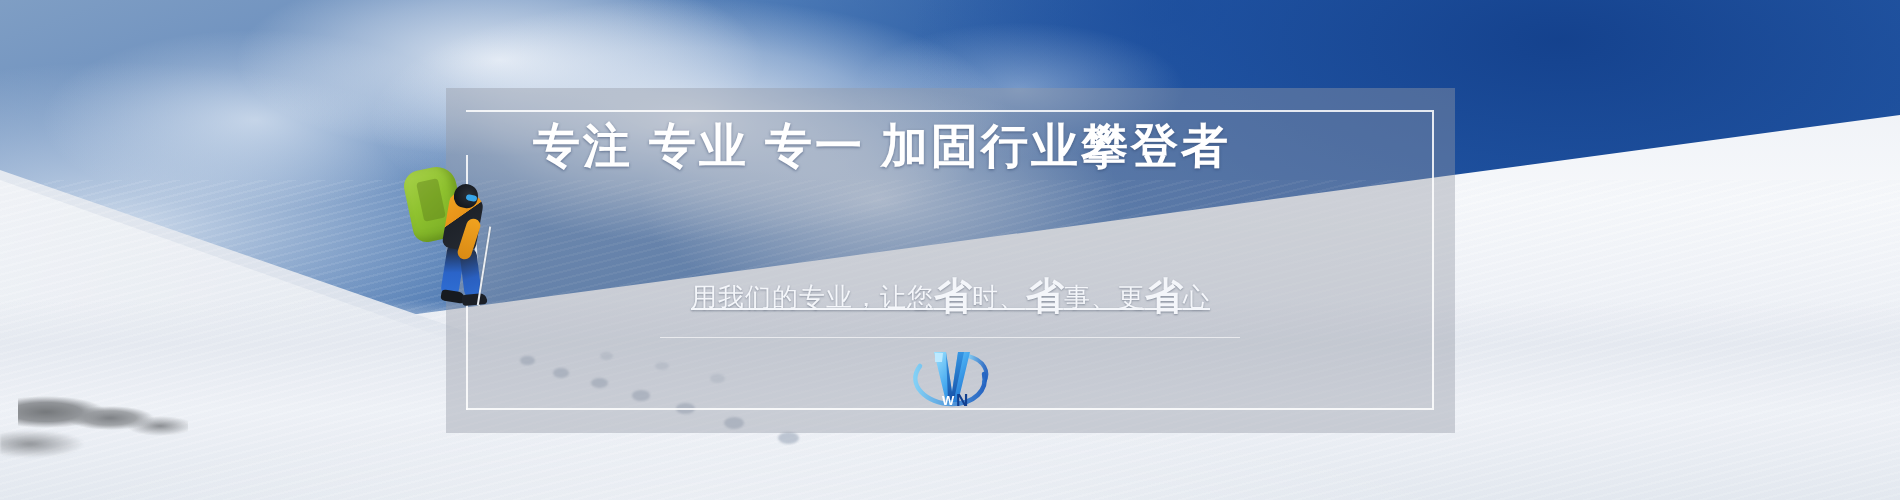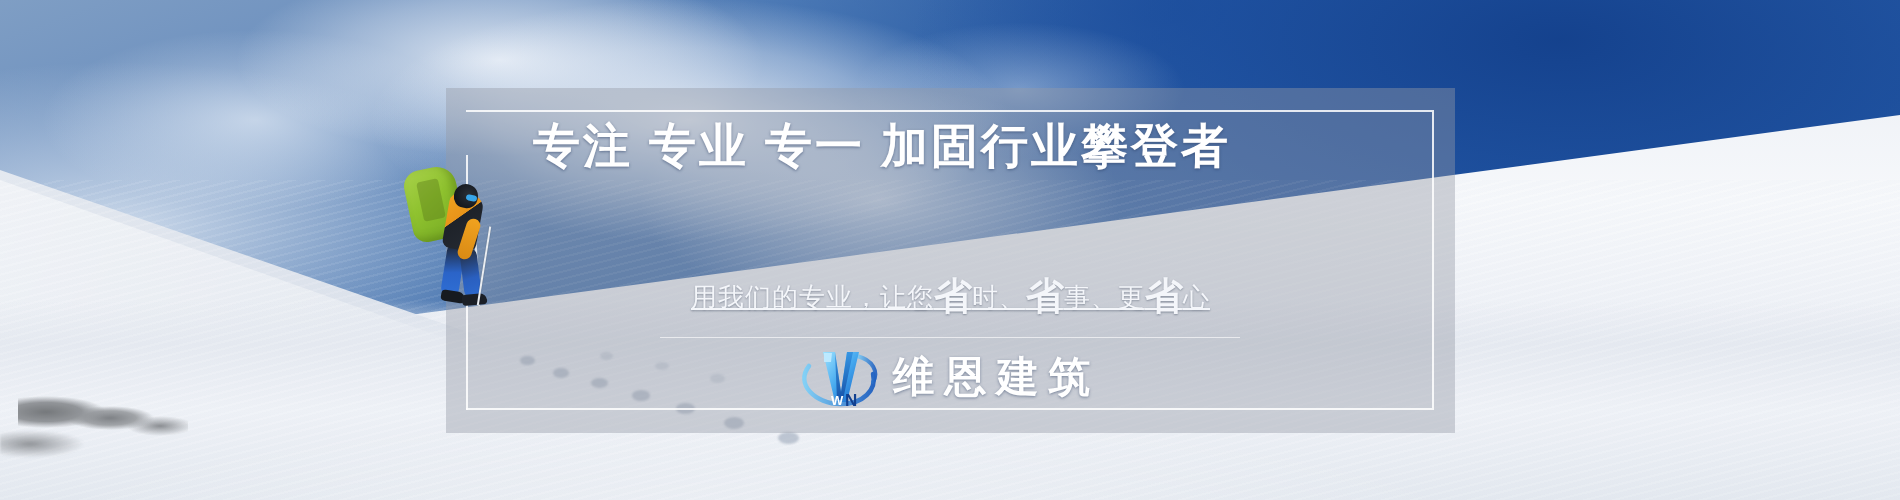--- a/index.html
+++ b/index.html
@@ -286,16 +286,15 @@
 
         <path d="M22,6 L34,6 L40,46 L46,6 L58,6 L46,56 L34,56 Z" fill="url(#gA)"></path>
         <path d="M34,6 L40,46 L46,6 L52,6 L42,54 L36,54 Z" fill="url(#gB)" opacity="0.85"></path>
 
         <path d="M23,7 L31,7 L30,16 L23,16 Z" fill="#bfeaff" opacity="0.95"></path>
 
         <text x="30" y="59" font-family="'Liberation Sans',sans-serif" font-size="13" font-weight="bold" fill="#ffffff" letter-spacing="1">W</text>
         <text x="44" y="60" font-family="'Liberation Sans',sans-serif" font-size="17" font-weight="bold" fill="#12408f">N</text>
       </svg>
     </span>
-    <span class="brandname">维恩建筑</span>
   </div>
 
 </div>
 
 </body></html>

